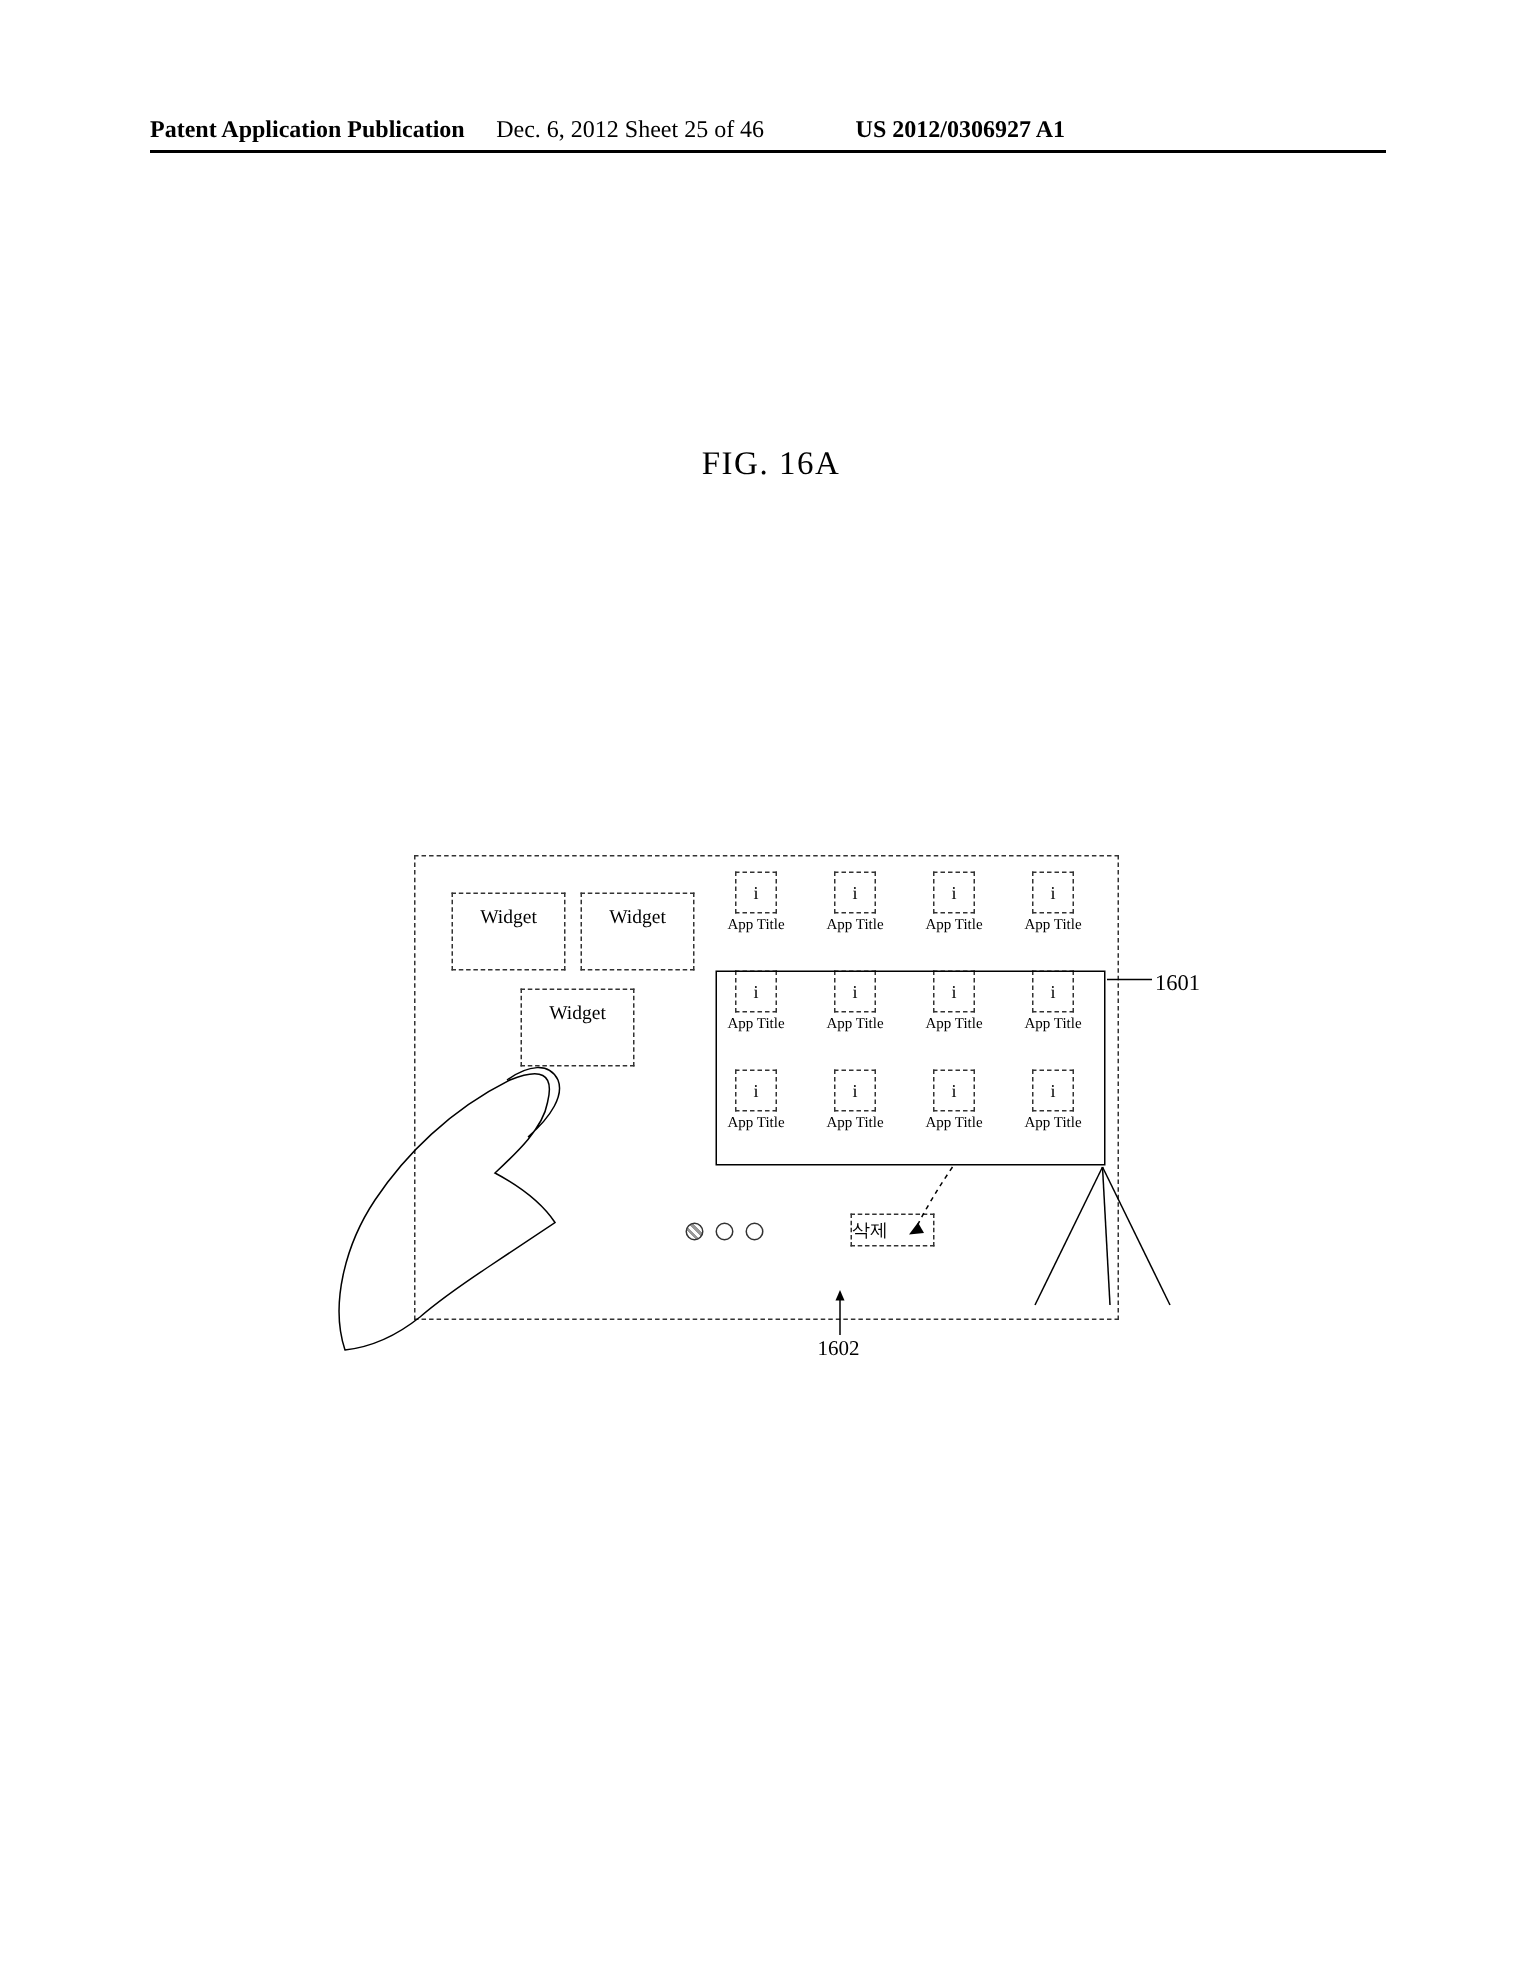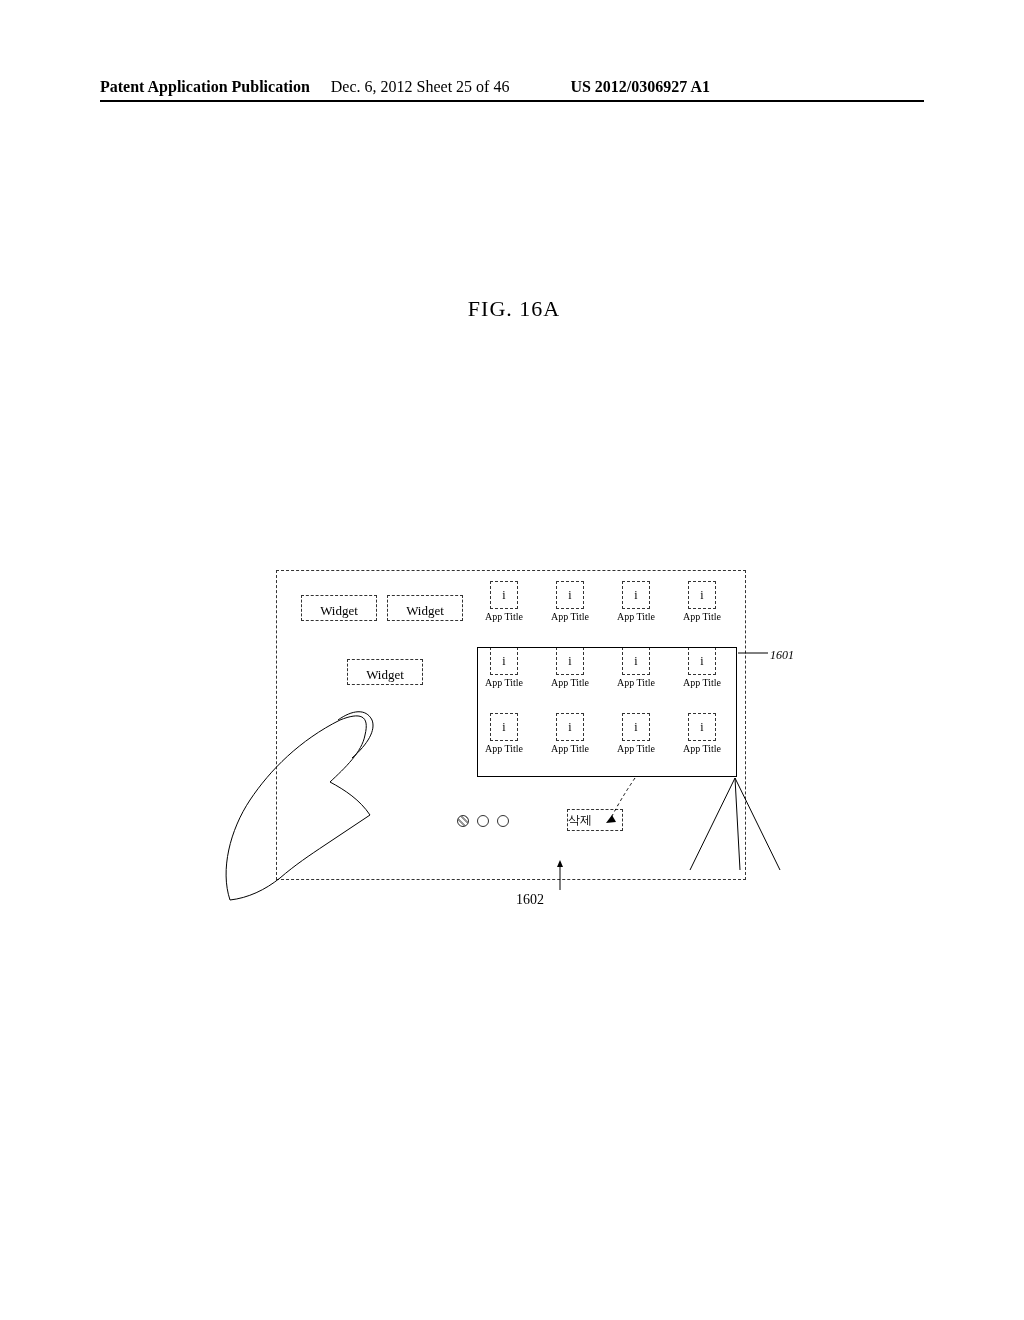--- a/index.html
+++ b/index.html
@@ -49,21 +49,21 @@
     height: 310px;
     border: 1px dashed #333;
   }
   
   .widget {
     position: absolute;
     border: 1px dashed #333;
     text-align: center;
     font-size: 13px;
     line-height: 30px;
-    height: 26px;
+    height: 52px;
   }
   .widget.w1 { top: 24px; left: 24px; width: 76px; }
   .widget.w2 { top: 24px; left: 110px; width: 76px; }
   .widget.w3 { top: 88px; left: 70px; width: 76px; }
 
   .apps {
     position: absolute;
     top: 10px;
     left: 205px;
     width: 260px;
@@ -125,27 +125,26 @@
     text-align: center;
     font-size: 12px;
     line-height: 22px;
   }
 
   
   .ref-1601 {
     position: absolute;
     top: 648px;
     left: 770px;
-    font-size: 12px;
-    font-style: italic;
+    font-size: 15px;
   }
   .ref-1602 {
     position: absolute;
     top: 892px;
-    left: 516px;
+    left: 545px;
     font-size: 14px;
   }
   svg.overlay {
     position: absolute;
     top: 0; left: 0;
     width: 1024px; height: 1320px;
     pointer-events: none;
   }
 </style>
 </head>

